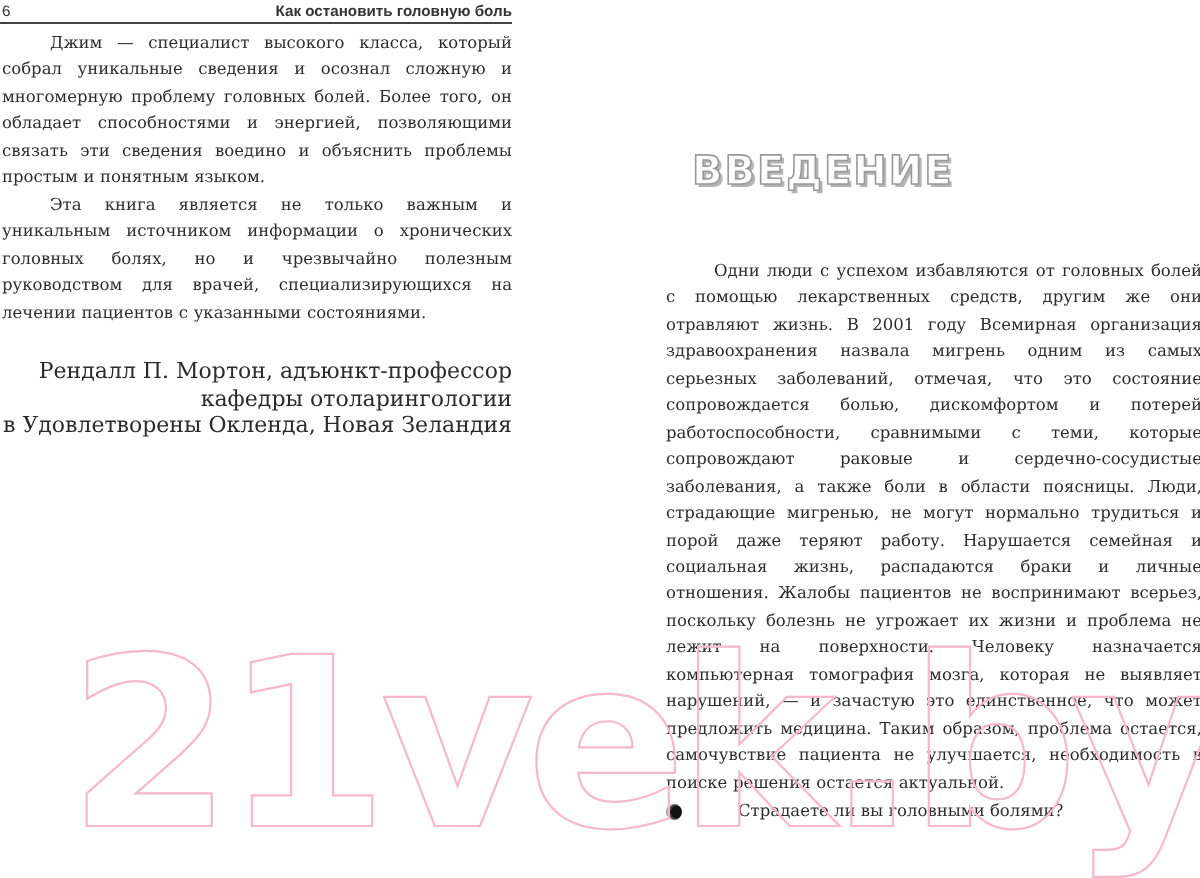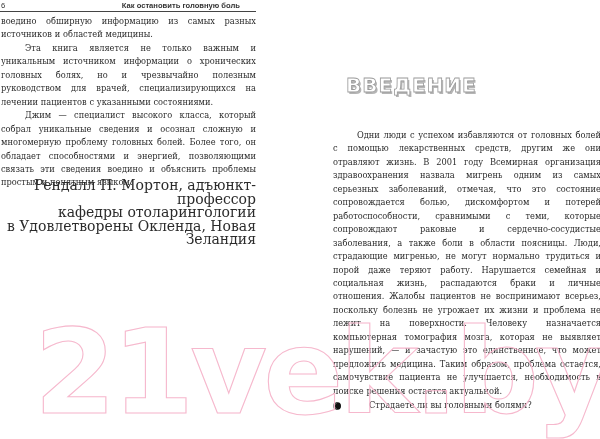--- a/index.html
+++ b/index.html
@@ -12,32 +12,32 @@
     .page-left { left: 0; width: 256px; }
     .page-right { left: 320px; width: 280px; }
 
     .running-head {
       position: absolute; left: 0; top: 1px; width: 256px; height: 10px;
       border-bottom: 1.5px solid #444;
       font-family: "Liberation Sans", sans-serif; font-size: 7.6px; font-weight: bold;
       color: #333; line-height: 10px;
     }
     .running-head .pnum { position: absolute; left: 1px; top: 0; font-weight: normal; }
-    .running-head .ttl { position: absolute; right: 16px; top: 0; }
+    .running-head .ttl { position: absolute; right: 0; top: 0; }
 
     .text {
       font-family: "DejaVu Serif", serif; font-size: 8.25px; line-height: 13.45px;
       color: #2b2b2b; text-align: justify; hyphens: manual; word-spacing: 0.2px;
     }
     .left-body { position: absolute; left: 1px; top: 15px; width: 255px; }
     .left-body p { margin: 0; }
     .indent { text-indent: 24px; }
 
     .sig { position: absolute; top: 179px; right: 0; width: 255px; text-align: right;
-      font-family: "DejaVu Serif", serif; font-size: 14px; line-height: 13.5px; color: #2b2b2b; }
+      font-family: "DejaVu Serif", serif; font-size: 11px; line-height: 13.5px; color: #2b2b2b; }
     .sig div { display: block; }
     .sig .l2 { padding-right: 0; }
 
     .chapter-title {
       position: absolute; left: 26px; top: 73px;
       font-family: "DejaVu Sans", sans-serif; font-weight: bold; font-size: 20px;
       letter-spacing: 1px; color: #ffffff;
       -webkit-text-stroke: 0.8px #9a9a9a;
       text-shadow: 1.5px 1.5px 0 #b5b5b5;
     }
@@ -57,23 +57,22 @@
   </style>
 </head>
 <body>
 
 <div class="page page-left">
   <div class="running-head">
     <span class="pnum">6</span>
     <span class="ttl">Как остановить головную боль</span>
   </div>
   <div class="left-body text">
-    <p>воедино обширную информацию из самых разных источников и областей медицины.</p>
+    <p class="indent">Джим — специалист высокого класса, который собрал уникальные сведения и осознал сложную и многомерную проблему головных болей. Более того, он обладает способностями и энергией, позволяющими связать эти сведения воедино и объяснить проблемы простым и понятным языком.</p>
     <p class="indent">Эта книга является не только важным и уникальным источником информации о хронических головных болях, но и чрезвычайно полезным руководством для врачей, специализирующихся на лечении пациентов с указанными состояниями.</p>
-    <p class="indent">Джим — специалист высокого класса, который собрал уникальные сведения и осознал сложную и многомерную проблему головных болей. Более того, он обладает способностями и энергией, позволяющими связать эти сведения воедино и объяснить проблемы простым и понятным языком.</p>
   </div>
   <div class="sig">
     <div>Рендалл П. Мортон, адъюнкт-профессор</div>
     <div class="l2" style="padding-right:0;padding-left:24px;">кафедры отоларингологии</div>
     <div>в Удовлетворены Окленда, Новая Зеландия</div>
   </div>
 </div>
 
 <div class="page page-right">
   <div class="chapter-title">ВВЕДЕНИЕ</div>

